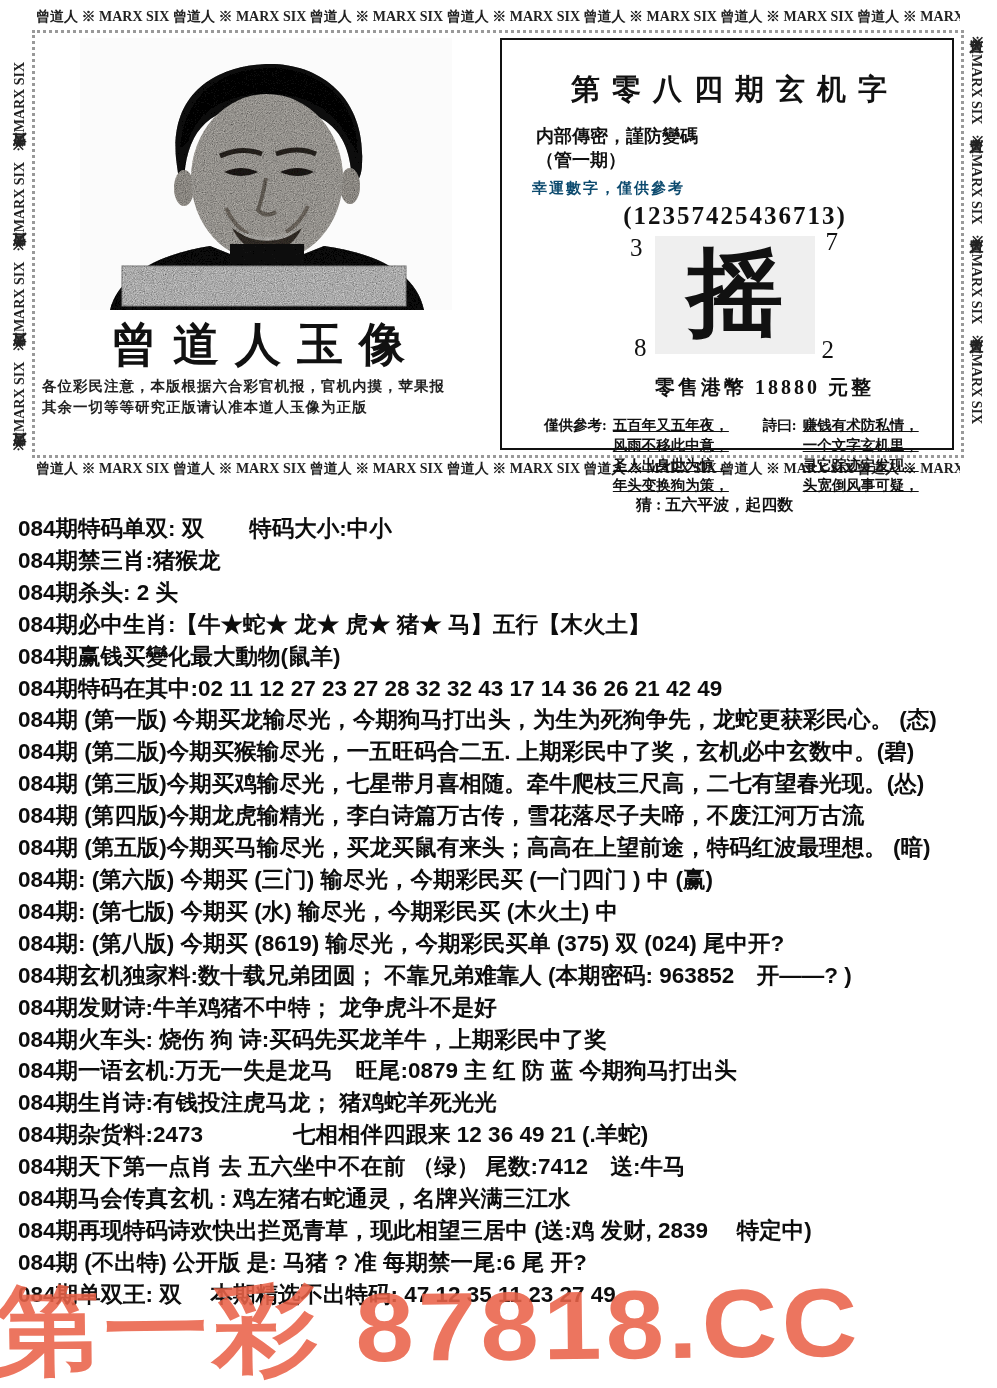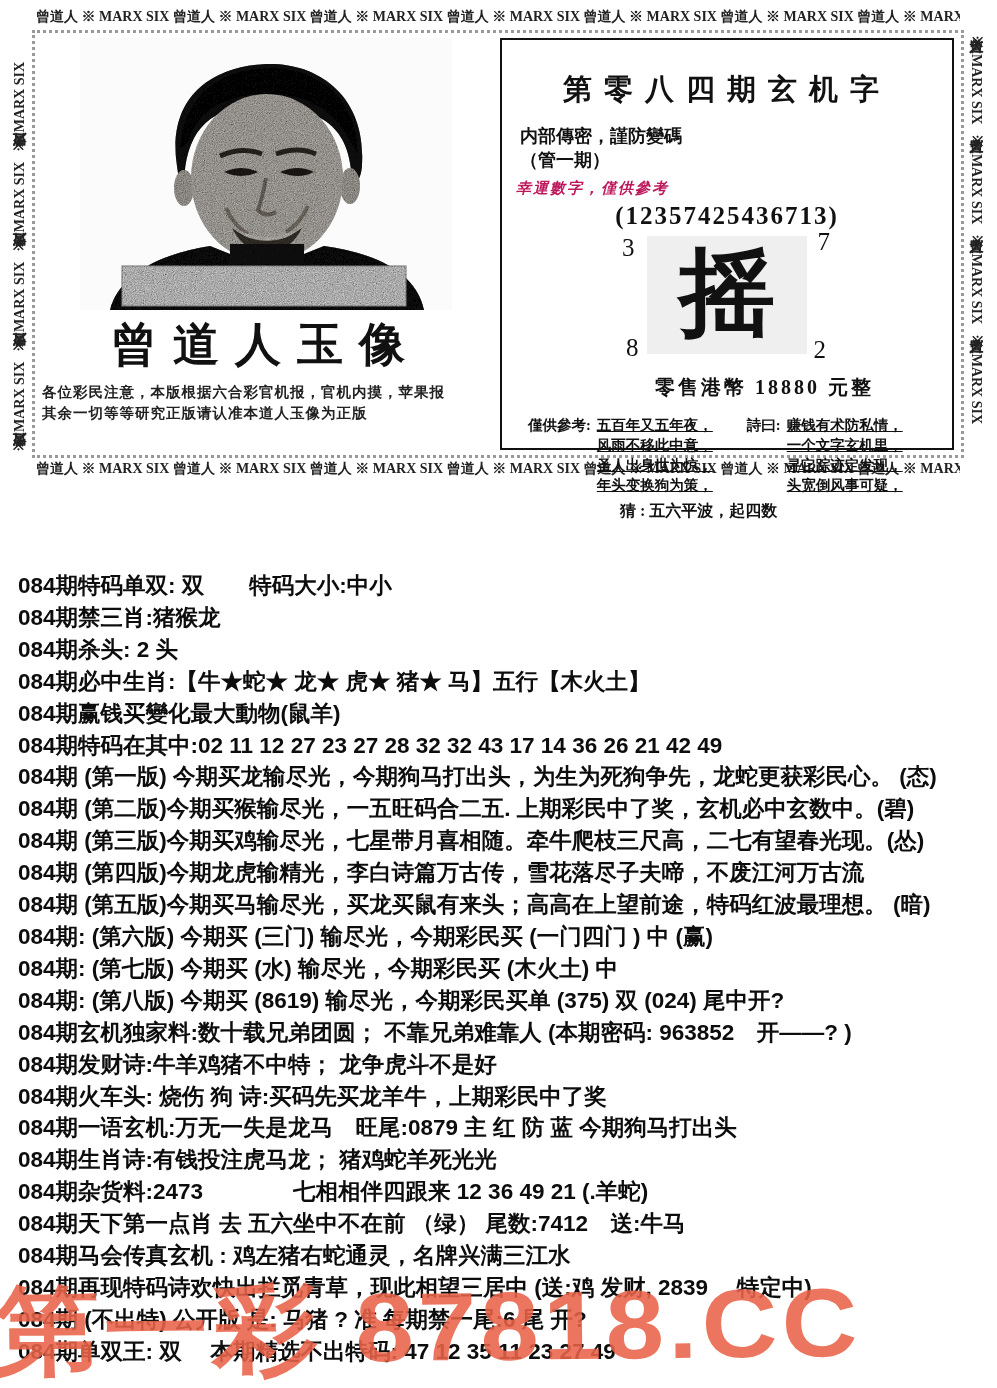--- a/index.html
+++ b/index.html
@@ -21,34 +21,34 @@
   .inner-frame { position:absolute; left:24px; right:24px; top:24px; bottom:22px;
                  border:3px dotted #999; }
   .banner-content { position:absolute; left:34px; right:34px; top:32px; bottom:30px;
                     display:flex; }
 
   
   .portrait-panel { width:448px; display:flex; flex-direction:column; align-items:center; }
   .portrait-wrap { width:372px; height:272px; position:relative; overflow:hidden; }
   .caption { font-family:"Liberation Serif", serif; font-weight:bold; font-size:46px;
              letter-spacing:16px; margin-top:4px; white-space:nowrap; }
-  .notes { margin-top:6px; width:100%; }
+  .notes { width:100%; }
   .note-line { font-family:"Liberation Serif", serif; font-weight:bold; font-size:14.5px;
                color:#222; letter-spacing:1px; line-height:21px; }
 
   
-  .mystic-panel { flex:1; margin-left:10px; border:2px solid #111; padding:6px 14px 4px 14px;
+  .mystic-panel { flex:1; margin-left:10px; border:2px solid #111; padding:6px 14px 4px 30px;
                   position:relative; }
   .m-title { text-align:center; font-family:"Liberation Serif", serif; font-weight:bold;
              font-size:29px; letter-spacing:12px; margin-top:24px; white-space:nowrap; }
   .m-row1 { display:flex; justify-content:space-between; align-items:baseline;
             margin-top:14px; padding:0 4px;
             font-family:"Liberation Serif", serif; font-weight:bold; font-size:18px;flex-direction:column; }
   .m-line2 { margin-top:7px; font-family:"Liberation Serif", serif; font-weight:bold;
-             font-size:15px; color:#be185d; letter-spacing:2px;font-style:italic; }
+             font-size:15px; color:#0c4a6e; letter-spacing:2px; }
   .m-digits { text-align:center; font-family:"Liberation Serif", serif; font-weight:bold;
               font-size:25px; letter-spacing:2px; margin-top:4px; }
   .char-block { position:relative; width:250px; height:122px; margin:6px auto 0 auto; }
   .char-bg { position:absolute; left:45px; top:0px; width:160px; height:118px; background:#efefef; }
   .big-char { position:absolute; left:50%; top:50%; transform:translate(-50%,-54%);
               font-family:"Liberation Serif", serif; font-weight:bold; font-size:96px;
               line-height:1; }
   .corner-num { position:absolute; font-family:"Liberation Serif", serif; font-size:25px;
                 color:#111; }
   .cn-tl { left:20px;  top:-2px; }
@@ -62,25 +62,25 @@
   .poem-col { display:flex; }
   .poem-label { font-family:"Liberation Serif", serif; font-weight:bold; font-size:14.5px;
                 line-height:20px; margin-right:6px; white-space:nowrap; }
   .poem-lines .poem-line, .poem-lines div {
                 font-family:"Liberation Serif", serif; font-weight:bold; font-size:14.5px;
                 line-height:20px; white-space:nowrap;text-decoration:underline; }
   .poem-right { margin-left:34px; }
   .m-guess-row { display:flex; justify-content:space-between; margin-top:8px; padding:0 6px;
                  font-family:"Liberation Serif", serif; font-weight:bold; font-size:16px;
                  white-space:nowrap; }
-  .m-guess2 { margin-top:6px; padding-left:104px;
+  .m-guess2 { margin-top:0; padding-left:104px;
               font-family:"Liberation Serif", serif; font-weight:bold; font-size:16px; }
 
   
-  .body-block { position:absolute; left:18px; top:570px; right:0; }
+  .body-block { position:absolute; left:18px; top:513px; right:0; }
   .body-block .body-line {
     font-size:22.5px; line-height:31.9px; font-weight:bold; color:#0d0d0d;
     white-space:nowrap; letter-spacing:0px;
   }
 
   
   .watermark { position:absolute; left:-6px; top:1268px; z-index:6;
                font-size:97px; font-weight:bold; white-space:nowrap; letter-spacing:4px;
                color:#ea6349; opacity:0.88;
                transform:rotate(-0.6deg) scaleX(1.08); transform-origin:left top; }

